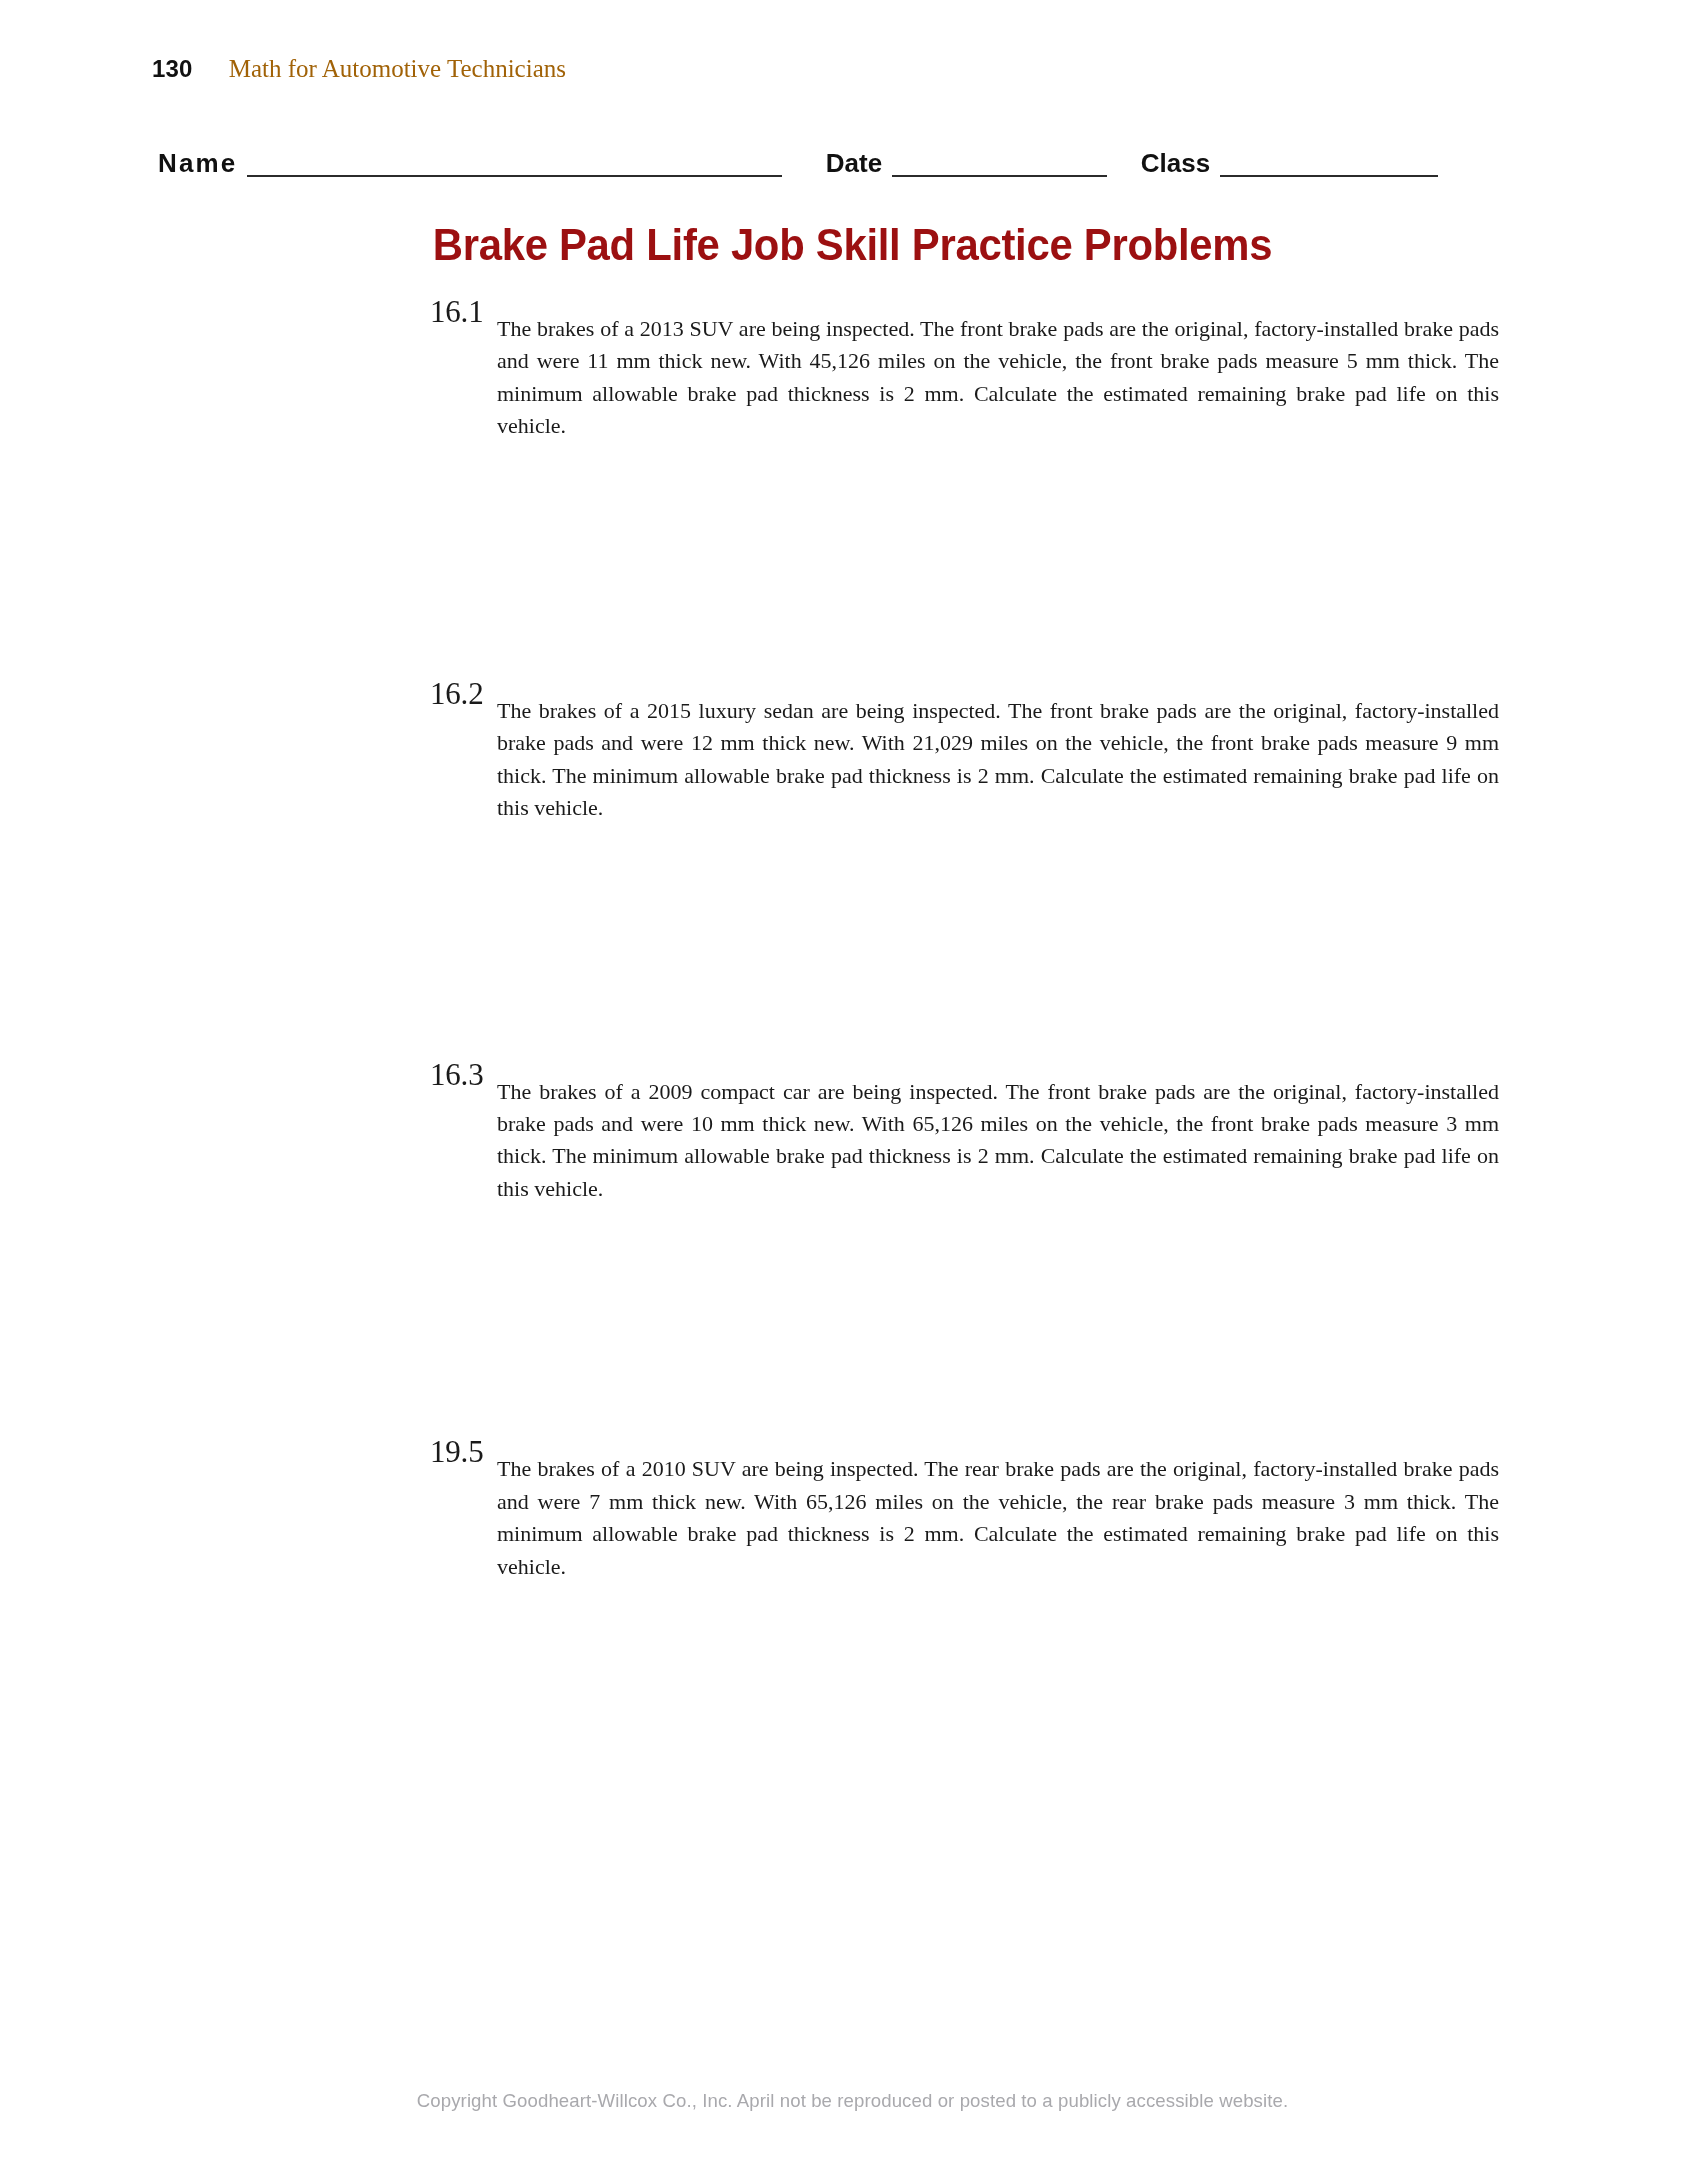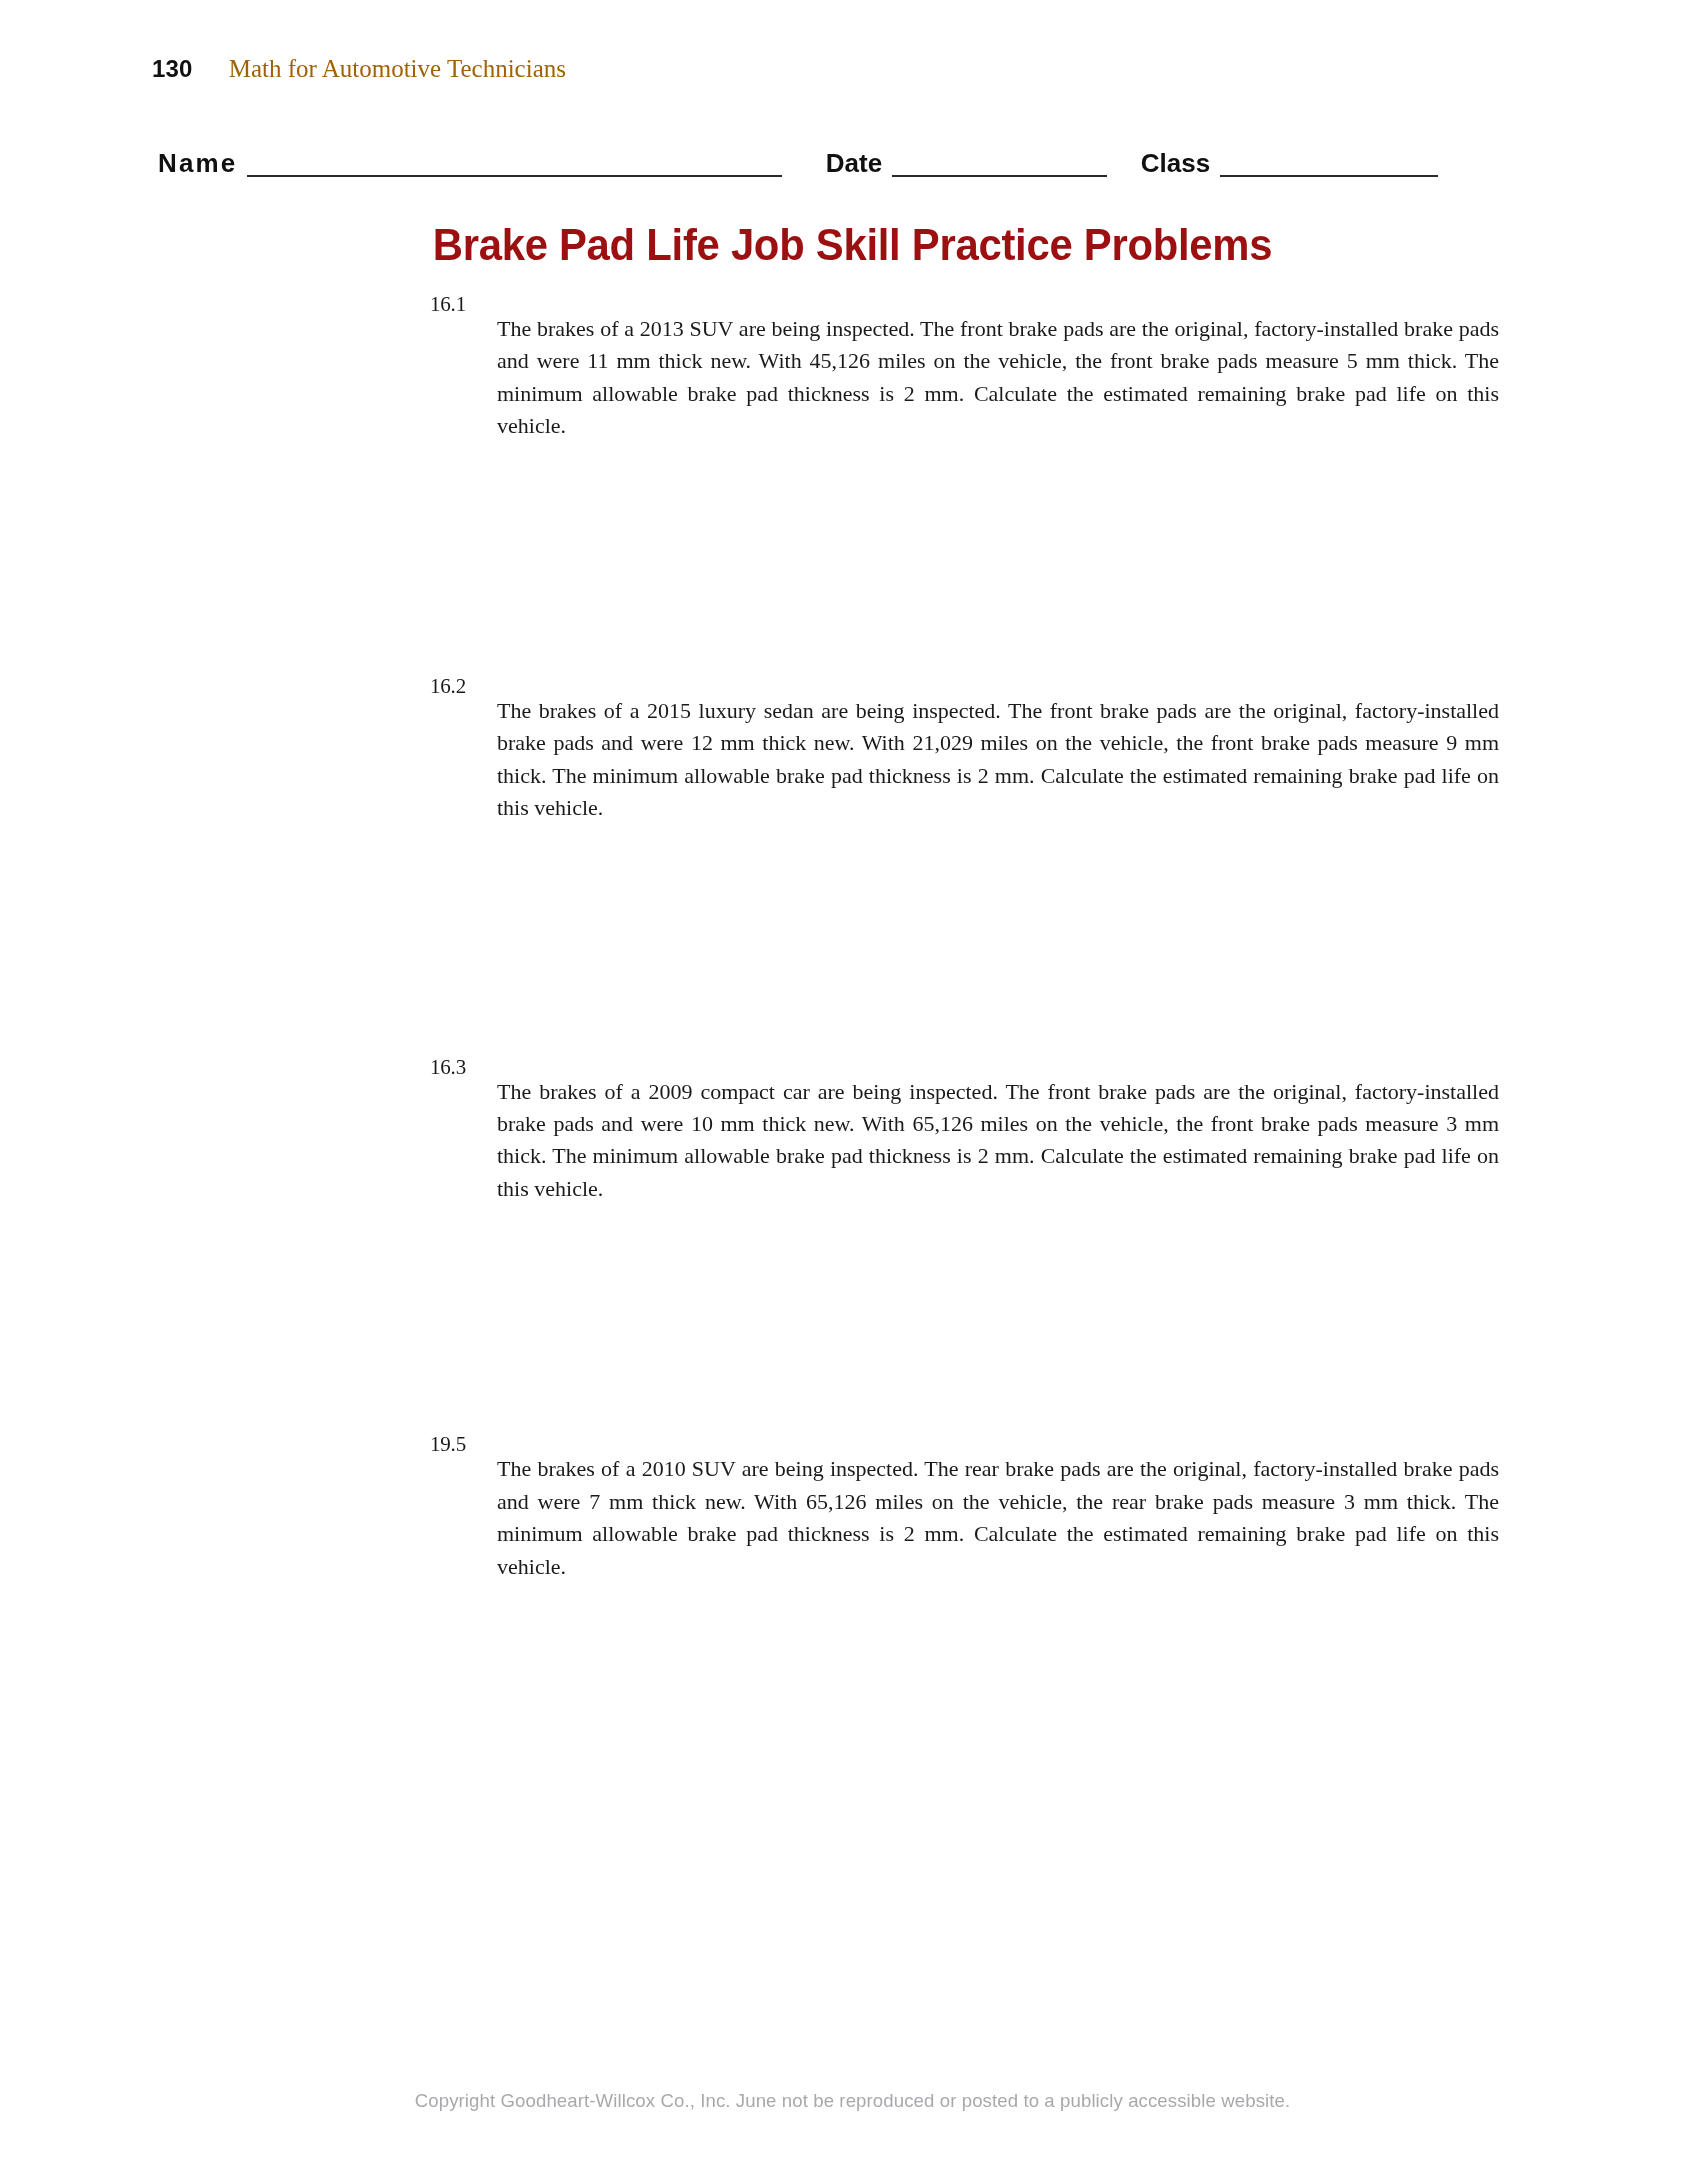--- a/index.html
+++ b/index.html
@@ -96,21 +96,21 @@
     top: 289px;
     width: 1069px;
   }
   .problem {
     display: flex;
     align-items: flex-start;
   }
   .problem .num {
     flex: 0 0 auto;
     width: 67px;
-    font-size: 21px;
+    font-size: 31px;
     line-height: 1.475;
     letter-spacing: -0.2px;
     white-space: nowrap;
   }
   .problem .body {
     flex: 1 1 auto;
     font-size: 22px;
     line-height: 1.475;
     text-align: justify;
     text-justify: inter-word;
@@ -180,16 +180,16 @@
     </div>
     <div class="spacer-3"></div>
 
     <div class="problem p4">
       <span class="num">19.5</span>
       <span class="body">The brakes of a 2010 SUV are being inspected. The rear brake pads are the original, factory-installed brake pads and were 7 mm thick new. With 65,126 miles on the vehicle, the rear brake pads measure 3 mm thick. The minimum allowable brake pad thickness is 2 mm. Calculate the estimated remaining brake pad life on this vehicle.</span>
     </div>
 
   </div>
 
-  <div class="footer" style="color: rgb(169, 169, 173);">Copyright Goodheart-Willcox Co., Inc. June not be reproduced or posted to a publicly accessible website.</div>
+  <div class="footer" style="color: rgb(169, 169, 173);">Copyright Goodheart-Willcox Co., Inc. April not be reproduced or posted to a publicly accessible website.</div>
 
 </div>
 
 
 </body></html>

